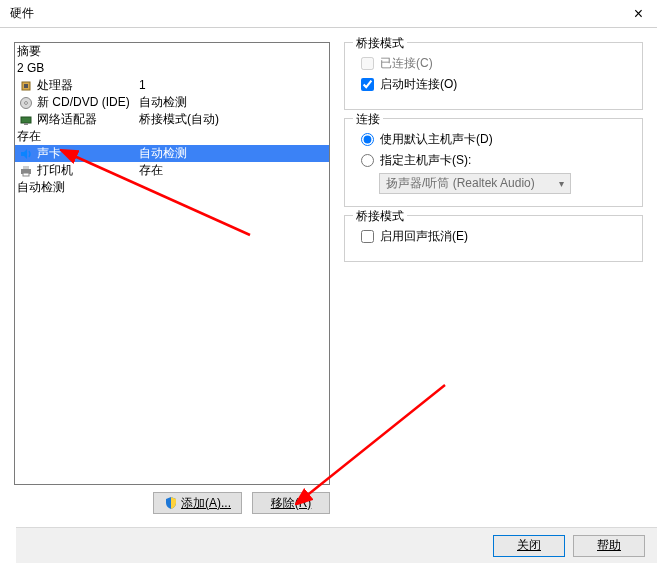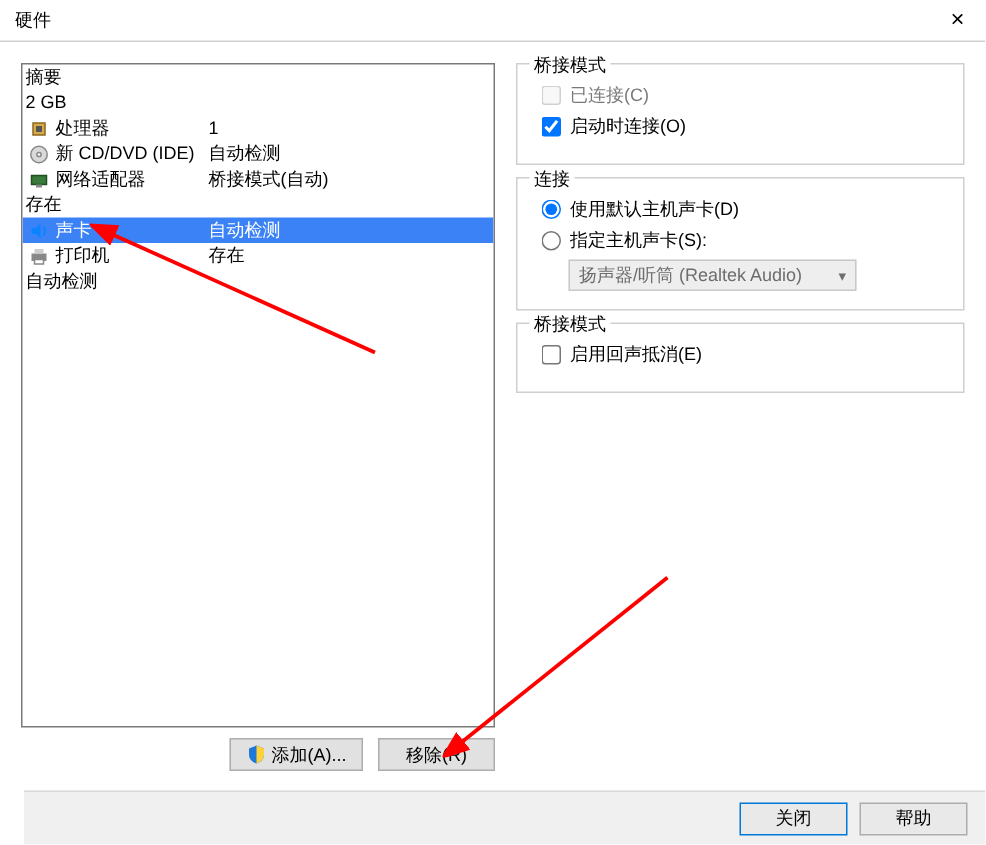--- a/index.html
+++ b/index.html
@@ -18,21 +18,21 @@
   .list-header, .list-row { display:flex; height:17px; line-height:17px; }
   .col-dev { width: 122px; padding-left:4px; display:flex; align-items:center; gap:4px; white-space:nowrap; overflow:hidden; }
   .col-sum { flex:1; padding-left:2px; white-space:nowrap; overflow:hidden; }
   .list-header { color:#000; }
   .list-row.selected { background:#3b82f6; color:#fff; }
   .list-row.selected .col-sum { color:#fff; }
 
   .ico { width:14px; height:14px; display:inline-block; flex:0 0 14px; }
 
   .left-buttons { height:28px; margin-top:4px; display:flex; justify-content:flex-end; gap:10px; align-items:center; }
-  .btn { height:22px; min-width:78px; padding:0 10px; background:#e1e1e1; border:1px solid #adadad; cursor:pointer; display:flex; align-items:center; justify-content:center; gap:3px; }
+  .btn { height:22px; min-width:78px; padding:0 10px; background:#e1e1e1; border:1px solid #adadad; cursor:pointer; display:flex; align-items:center; justify-content:center; gap:3px;text-decoration:underline; }
 
   .right-panel { flex:1; display:flex; flex-direction:column; gap:8px; }
   .group { border:1px solid #cfcfcf; padding:10px 10px 12px 10px; position:relative; }
   .group .legend { position:absolute; top:-8px; left:8px; background:#fff; padding:0 3px; }
   .field { display:flex; align-items:center; gap:6px; margin:2px 0 4px 6px; }
   .field input[type=checkbox], .field input[type=radio] { margin:0; }
   .field.disabled { color:#7a7a7a; }
   .select { width: 192px; height:21px; border:1px solid #c9c9c9; background:#eeeeee; color:#6d6d6d; padding:0 6px; display:flex; align-items:center; justify-content:space-between; margin-left:24px; }
   .select .caret { font-size:10px; color:#6d6d6d; }
 

